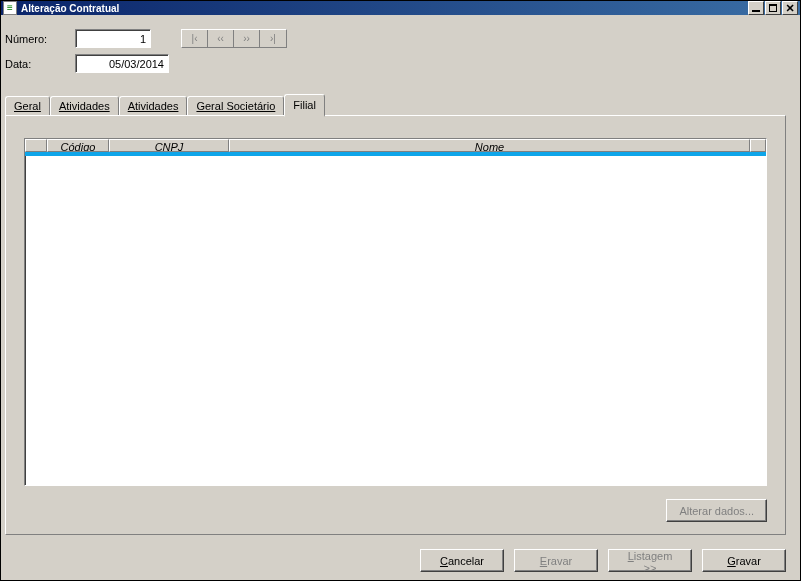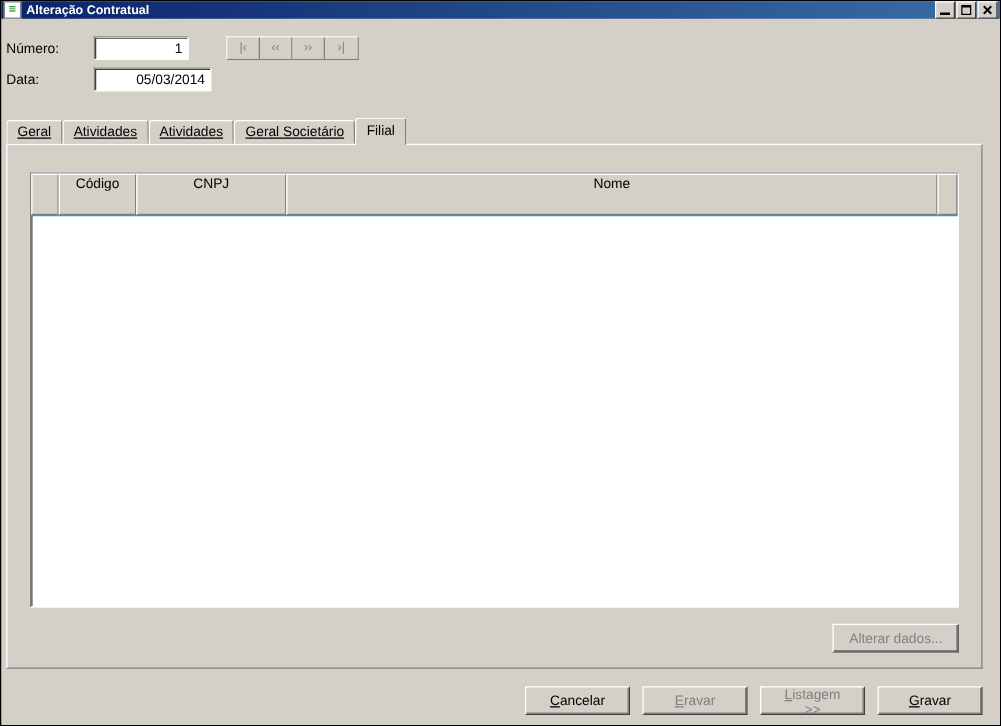--- a/index.html
+++ b/index.html
@@ -159,22 +159,23 @@
   .grid-wrap {
     position: absolute;
     left: 18px; right: 18px; top: 22px; bottom: 48px;
     background: #fff;
     border: 1px solid;
     border-color: #808080 #fff #fff #808080;
     box-shadow: inset 1px 1px 0 #404040;
   }
   .grid-header {
     display: flex;
-    height: 34px;
-    border-bottom: 1px solid #0ea5e9;
+    height: 17px;
+    border-bottom: 4px solid #0ea5e9;
+    font-style: italic;
   }
   .grid-hcell {
     background: #d4d0c8;
     border: 1px solid;
     border-color: #fff #808080 #808080 #fff;
     text-align: center;
     font-size: 11px;
     line-height: 15px;
     overflow: hidden;
   }

